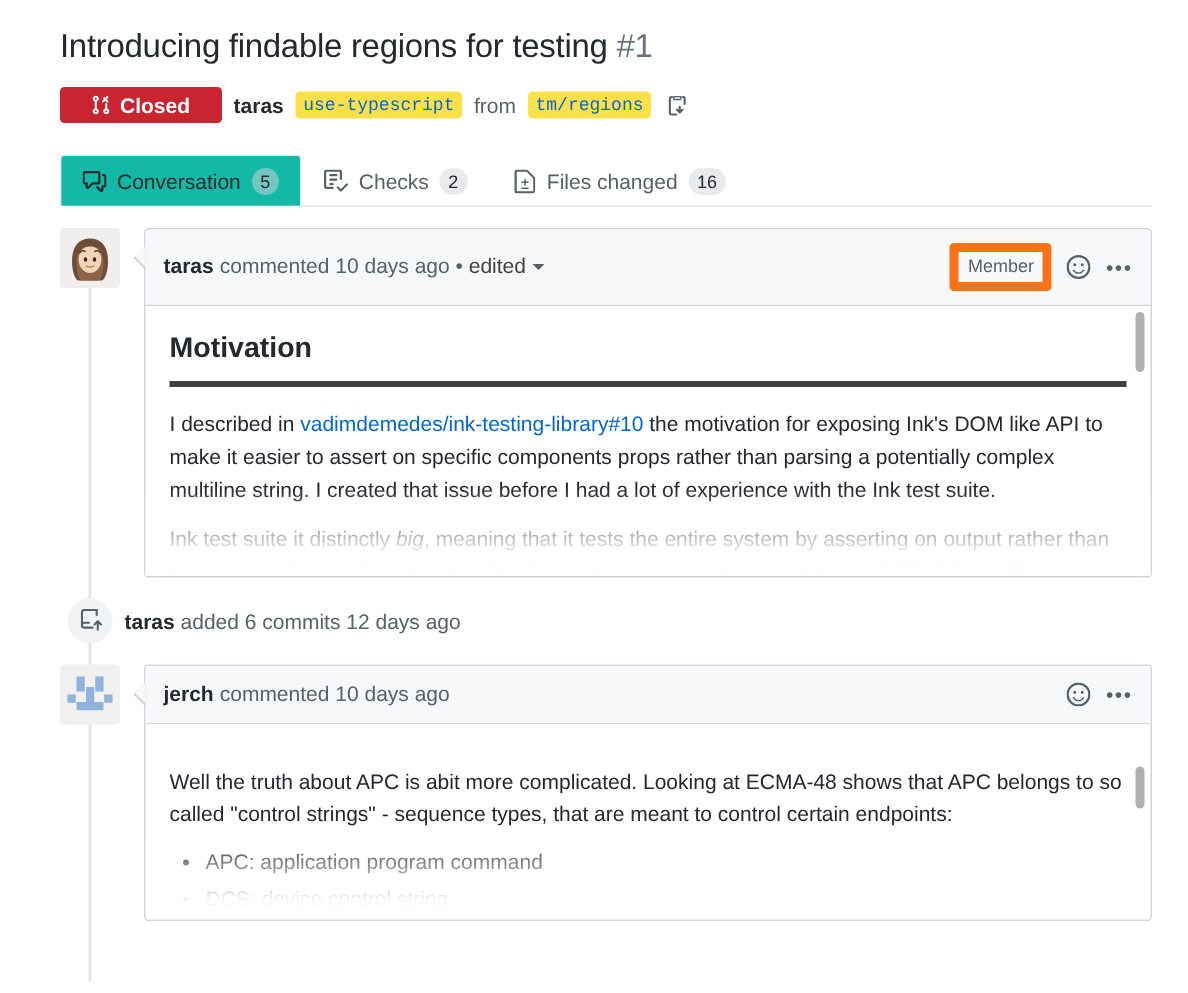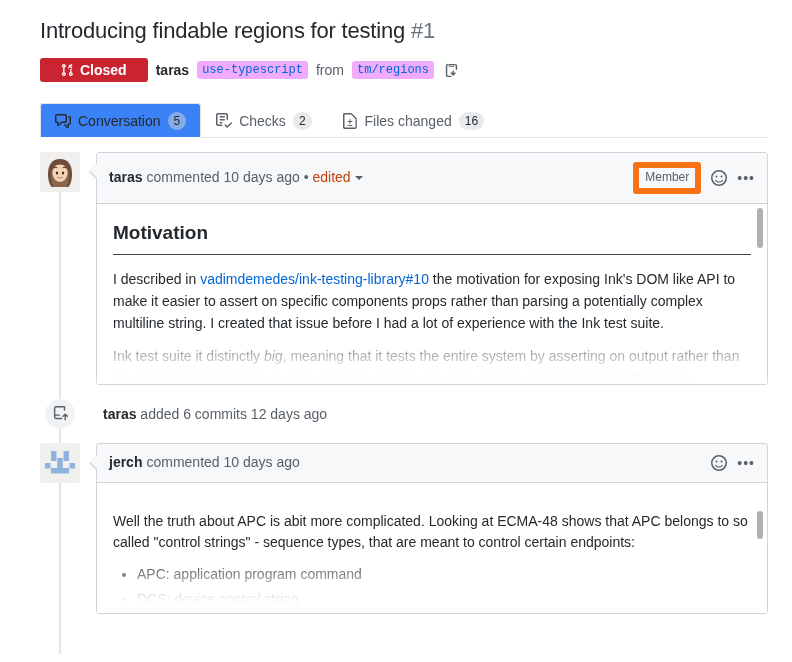--- a/index.html
+++ b/index.html
@@ -27,21 +27,21 @@
   .state-badge {
     display: inline-flex; align-items: center; gap: 5px;
     background: #cb2431; color: #fff;
     font-size: 14px; font-weight: bold;
     padding: 5px 21px; border-radius: 3px; line-height: 1;
   }
   .state-badge svg { display: block; }
   .author { font-weight: bold; color: #24292e; }
   .branch-pill {
     display: inline-block;
-    background: #f0abfc; color: #0366d6;
+    background: #fde047; color: #0366d6;
     font-family: "Liberation Mono", monospace;
     font-size: 12px; padding: 2px 5px; border-radius: 3px;
     white-space: nowrap;
   }
   .copy-icon { display: inline-flex; color: #586069; margin-left: 2px; cursor: pointer; }
 
   
   .tabs {
     display: flex; align-items: flex-end;
     margin: 20px 0 0 16px;
@@ -51,21 +51,21 @@
   .tab {
     display: flex; align-items: center; gap: 7px;
     padding: 0 14px; height: 35px;
     font-size: 14px; color: #586069;
     border: 1px solid transparent; border-bottom: none;
     border-radius: 3px 3px 0 0;
     position: relative; top: 1px; cursor: pointer;
   }
   .tab.active {
     color: #24292e; font-weight: normal;
-    background: #3b82f6;
+    background: #14b8a6;
     border-color: #e1e4e8; border-bottom: 1px solid #fff; margin-top: 23px;
   }
   .tab-icon { display: inline-flex; color: #586069; }
   .tab.active .tab-icon { color: #24292e; }
   .counter {
     background: rgba(209,213,218,0.5); color: #24292e;
     font-size: 12px; line-height: 1; padding: 3px 6px;
     border-radius: 10px; min-width: 18px; text-align: center;
   }
 
@@ -113,38 +113,38 @@
     border: 6px solid #f97316; border-radius: 3px;
     font-size: 12px; color: #586069; padding: 2px 6px; line-height: 1.3;
   }
   .act-icon { color: #586069; display: inline-flex; cursor: pointer; }
   .dots { letter-spacing: 1px; font-size: 14px; color: #586069; cursor: pointer; line-height: 1; }
   .edited-caret {
     display: inline-block; width: 0; height: 0; margin-left: 4px;
     border-left: 4px solid transparent; border-right: 4px solid transparent;
     border-top: 4px solid #586069; vertical-align: middle;
   }
-  .edited { color: #c2410c; cursor: pointer; }
+  .edited { color: #404040; cursor: pointer; }
 
   .comment-body {
     position: relative; padding: 14px 16px 0 16px;
     font-size: 14px; line-height: 1.55; color: #24292e;
     overflow: hidden;
   }
   .comment-body.c1 { height: 180px; }
   .comment-body.c2 { height: 130px; }
   .body-fade {
     position: absolute; left: 0; right: 0; bottom: 0; height: 58px;
     background: linear-gradient(to bottom, rgba(255,255,255,0) 0%, rgba(255,255,255,0.97) 78%, #fff 100%);
     pointer-events: none;
   }
   .md-h2 {
     font-size: 19px; font-weight: bold; color: #24292e;
     margin: 0 0 8px 0; padding-bottom: 7px;
-    border-bottom: 1px solid #404040;
+    border-bottom: 4px solid #404040;
   }
   .md-p { margin: 12px 0 0 0; }
   .md-p:first-of-type { margin-top: 14px; }
   .md-link { color: #0366d6; text-decoration: none; }
   .md-list { margin: 10px 0 0 0; padding-left: 24px; }
   .md-list li { margin-top: 3px; }
   em { font-style: italic; }
 
   .scrollbar {
     position: absolute; right: 4px; width: 6px;
@@ -152,21 +152,21 @@
   }
 
   
   .tl-event { position: relative; display: flex; align-items: center; padding: 14px 0; z-index: 1; }
   .event-badge {
     width: 30px; height: 30px; border-radius: 50%;
     background: #f1f2f4; color: #586069;
     display: flex; align-items: center; justify-content: center;
     margin-left: 5px; flex: 0 0 30px;
   }
-  .event-text { margin-left: 28px; font-size: 14px; color: #586069; }
+  .event-text { margin-left: 8px; font-size: 14px; color: #586069; }
   .event-text .who { font-weight: bold; color: #24292e; }
 </style>
 </head>
 <body>
 
 <div class="page">
 
   <h1 class="pr-title">
     <span>Introducing findable regions for testing</span>
     <span class="pr-number">#1</span>

